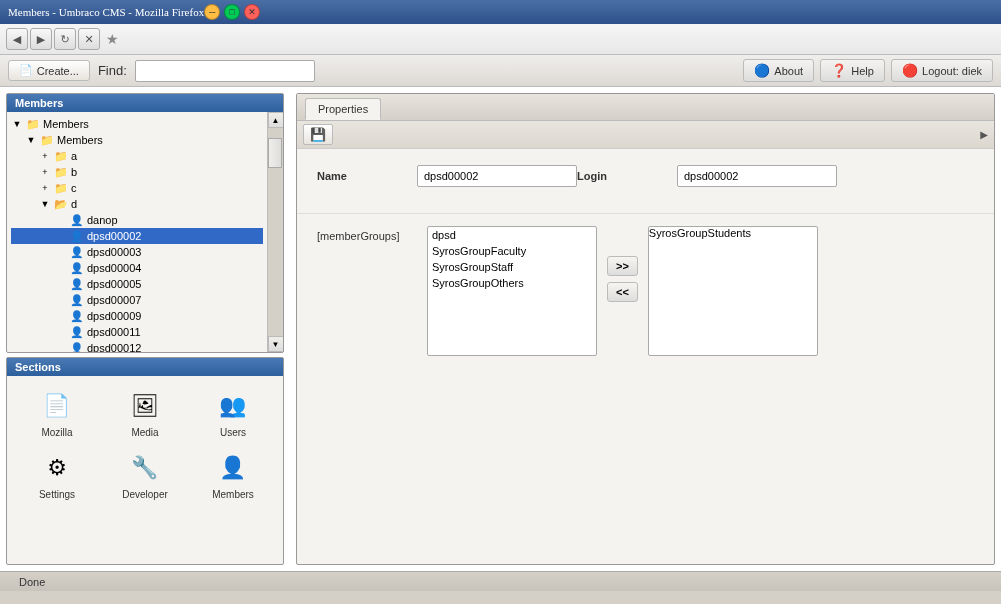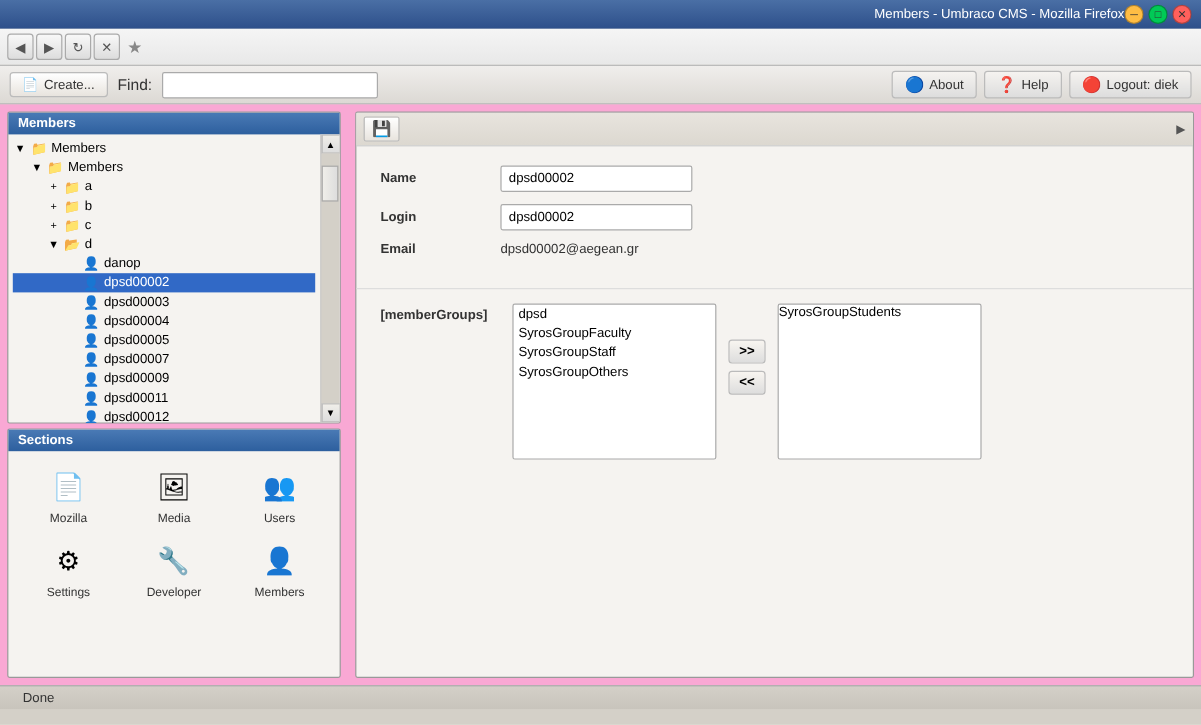--- a/index.html
+++ b/index.html
@@ -6,21 +6,22 @@
     body { font-family: 'Segoe UI', Tahoma, Geneva, Verdana, sans-serif; font-size: 12px; background: #d4d0c8; overflow: hidden; }
 
     
     .browser-titlebar {
       background: linear-gradient(to bottom, #4a6fa5, #2d4f8a);
       color: white;
       padding: 4px 8px;
       font-size: 11px;
       display: flex;
       align-items: center;
-      justify-content: flex-end;
+      justify-content: flex-start;
+      font-family: Liberation Serif, serif;
     }
     .browser-controls { display: flex; gap: 4px; }
     .browser-btn {
       width: 16px; height: 16px;
       border-radius: 50%;
       border: 1px solid rgba(0,0,0,0.3);
       cursor: pointer;
       font-size: 9px;
       display: flex; align-items: center; justify-content: center;
       color: #333;
@@ -98,21 +99,21 @@
       font-size: 11px;
       display: flex; align-items: center; gap: 4px;
       color: #333;
     }
     .action-btn .btn-icon { font-size: 13px; }
 
     
     .main-area {
       display: flex;
       height: calc(100vh - 120px);
-      background: #f9a8d4;
+      background: #ffffff;
     }
 
     
     .left-panel {
       width: 290px;
       display: flex;
       flex-direction: column;
       gap: 4px;
       padding: 6px;
     }
@@ -286,21 +287,20 @@
       margin-left: auto;
       cursor: pointer;
       font-size: 10px;
       color: #555;
     }
 
     
     .properties-form {
       padding: 16px 20px;
       display: flex;
-      flex-direction: column;
       gap: 0;
     }
     .form-row {
       display: flex;
       align-items: center;
       margin-bottom: 10px;
     }
     .form-label {
       width: 100px;
       font-size: 11px;
@@ -331,21 +331,21 @@
     
     .groups-section {
       border-top: 1px solid #ddd;
       padding: 12px 20px;
       display: flex;
       align-items: flex-start;
       gap: 10px;
     }
     .groups-label {
       font-size: 11px;
-      font-weight: bold;
+      font-weight: normal;
       color: #333;
       width: 100px;
       flex-shrink: 0;
       padding-top: 4px;
     }
     .groups-list {
       width: 170px;
       height: 130px;
       border: 1px solid #aaa;
       background: white;
@@ -579,20 +579,23 @@
           <div class="section-icon">👤</div>
           <span class="section-label">Members</span>
         </div>
       </div>
     </div>
   </div>
 
   <div class="right-panel">
     <div class="content-box">
 
+      <div class="tabs-bar">
+        <div class="tab active">Properties</div>
+      </div>
 
       <div class="content-toolbar">
         <button class="content-toolbar-btn" title="Save">
           <span>💾</span>
         </button>
         <span class="scroll-arrow">▶</span>
       </div>
 
       <div class="properties-form">
 
@@ -602,24 +605,20 @@
         </div>
 
 
 
         <div class="form-row">
           <span class="form-label">Login</span>
           <input class="form-input" type="text" value="dpsd00002" style="">
         </div>
 
 
-        <div class="form-row">
-          <span class="form-label">Email</span>
-          <span class="form-value">dpsd00002@aegean.gr</span>
-        </div>
       </div>
 
       <div class="groups-section">
         <span class="groups-label">[memberGroups]</span>
         <select class="groups-list" multiple="" size="6">
           <option>dpsd</option>
           <option>SyrosGroupFaculty</option>
           <option>SyrosGroupStaff</option>
           <option>SyrosGroupOthers</option>
         </select>

